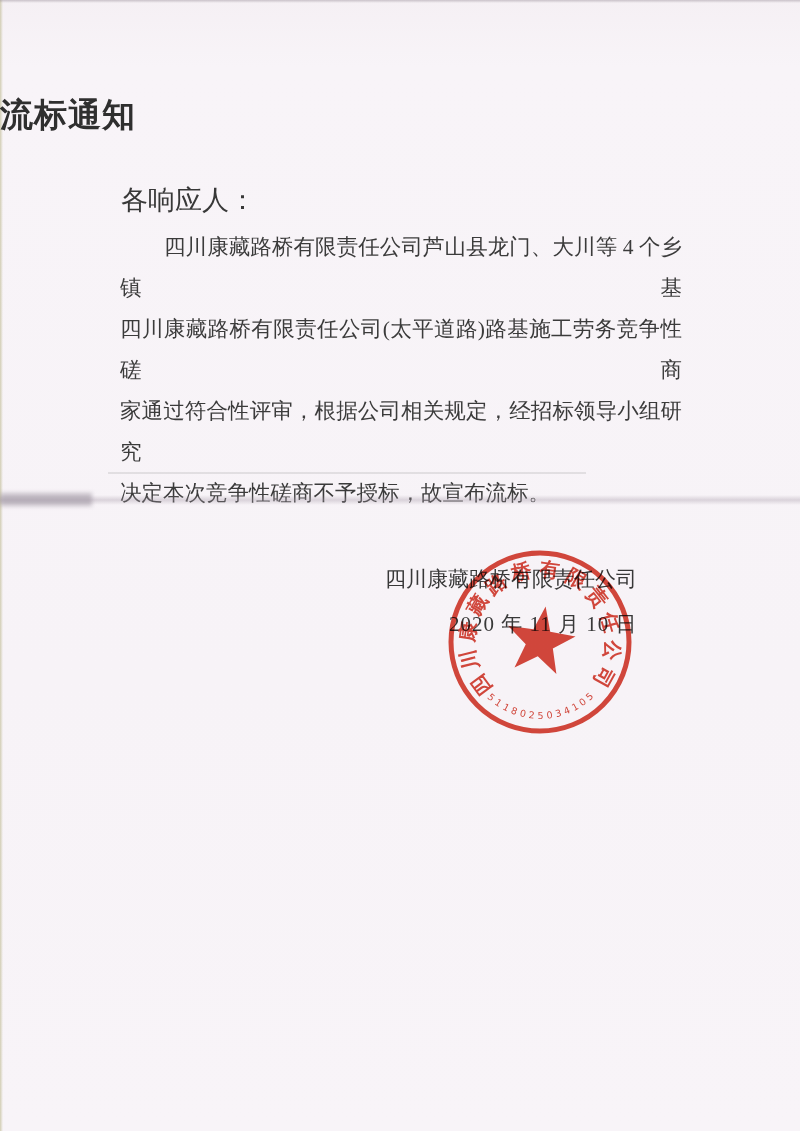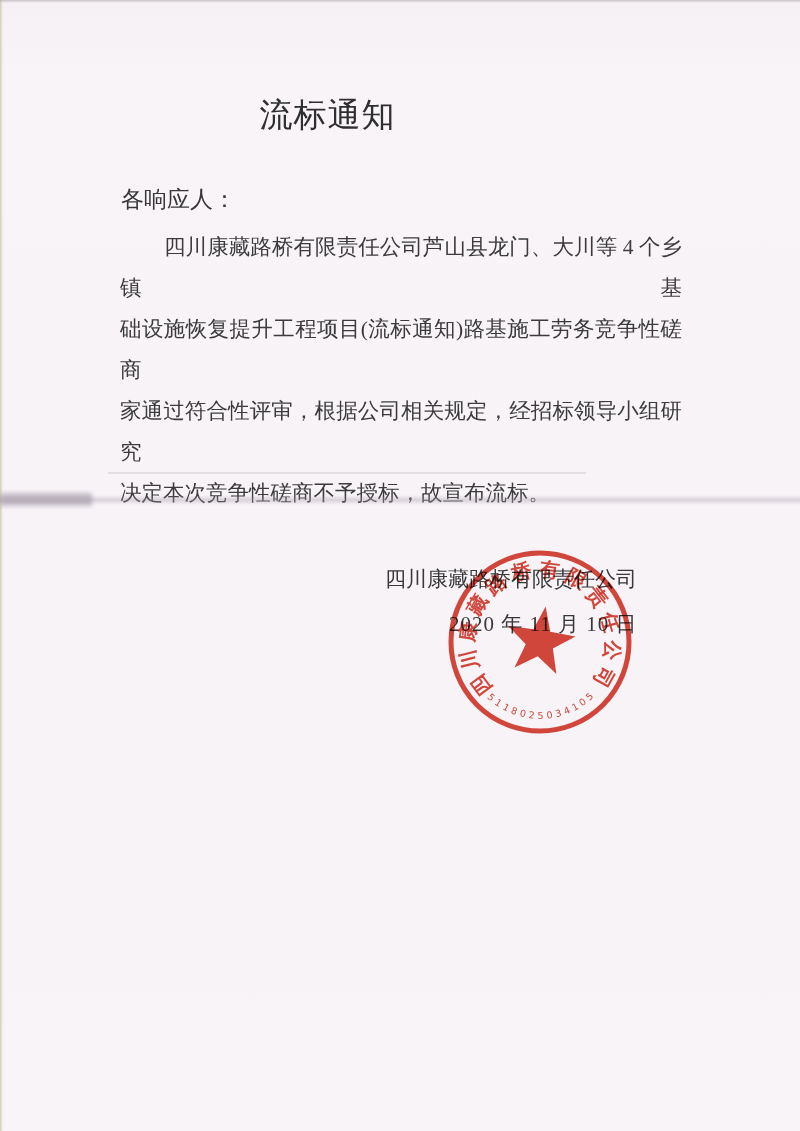--- a/index.html
+++ b/index.html
@@ -30,32 +30,32 @@
     position: absolute;
     left: 0; top: 0;
     width: 800px; height: 3px;
     background: linear-gradient(180deg, rgba(158,148,158,0.5), rgba(158,148,158,0));
   }
   .title {
     position: absolute;
     top: 94px;
     left: 0;
     width: 655px;
-    text-align: center;
+    text-align: left;
     font-size: 33px;
     line-height: 42px;
-    font-weight: normal;
+    font-weight: bold;
     color: #2f2f2f;
     letter-spacing: 1px;
   }
   .salutation {
     position: absolute;
     top: 184px;
     left: 121px;
-    font-size: 23px;
+    font-size: 27px;
     line-height: 32px;
     color: #383838;
     text-align: right;
   }
   .body-block {
     position: absolute;
     top: 227px;
     left: 120px;
     width: 562px;
     font-size: 21.5px;
@@ -140,21 +140,21 @@
 
   <div class="edge-left"></div>
   <div class="edge-top"></div>
 
   <div class="title">流标通知</div>
 
   <div class="salutation">各响应人：</div>
 
   <div class="body-block">
     <div class="line indent fill">四川康藏路桥有限责任公司芦山县龙门、大川等 4 个乡镇基</div>
-    <div class="line fill">础设施恢复提升工程项目(流标通知)路基施工劳务竞争性磋商</div>
+    <div class="line fill">四川康藏路桥有限责任公司(太平道路)路基施工劳务竞争性磋商</div>
     <div class="line fill">家通过符合性评审，根据公司相关规定，经招标领导小组研究</div>
     <div class="line">决定本次竞争性磋商不予授标，故宣布流标。</div>
   </div>
 
   <div class="fold-thin"></div>
   <div class="fold-band"></div>
   <div class="fold-smudge"></div>
 
   <div class="sig-company">四川康藏路桥有限责任公司</div>
   <div class="sig-date">2020 年 11 月 10 日</div>

